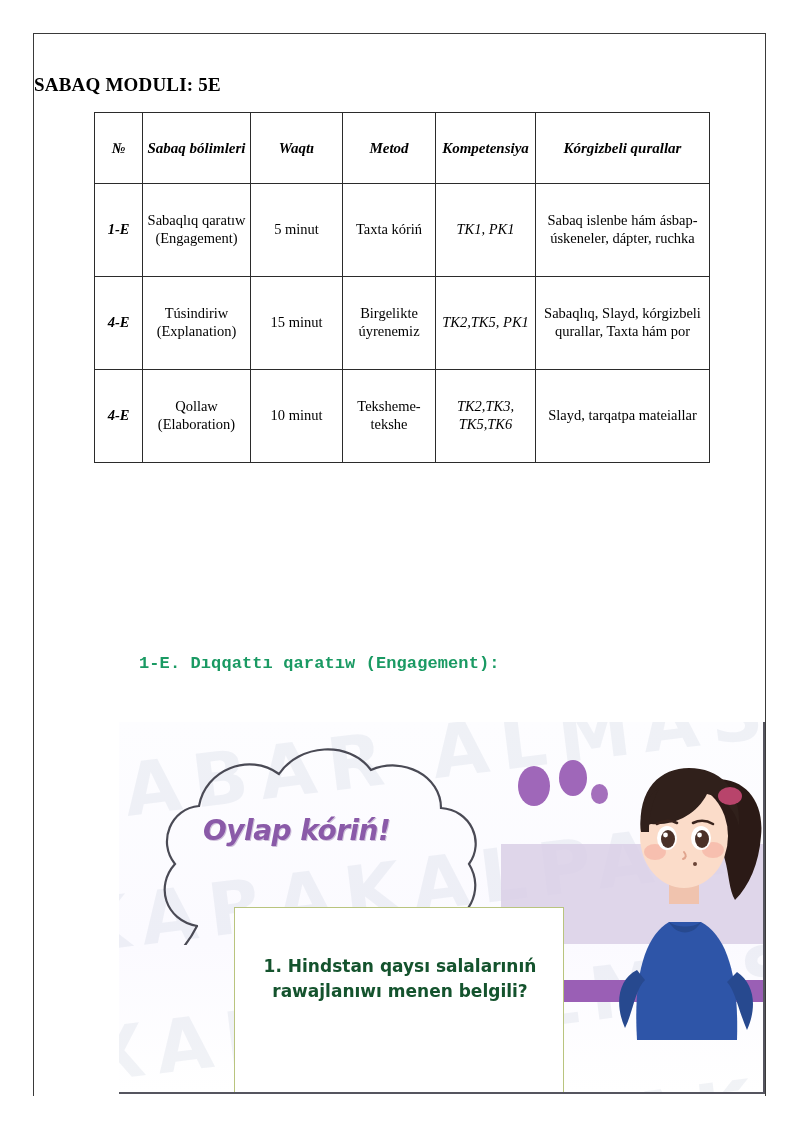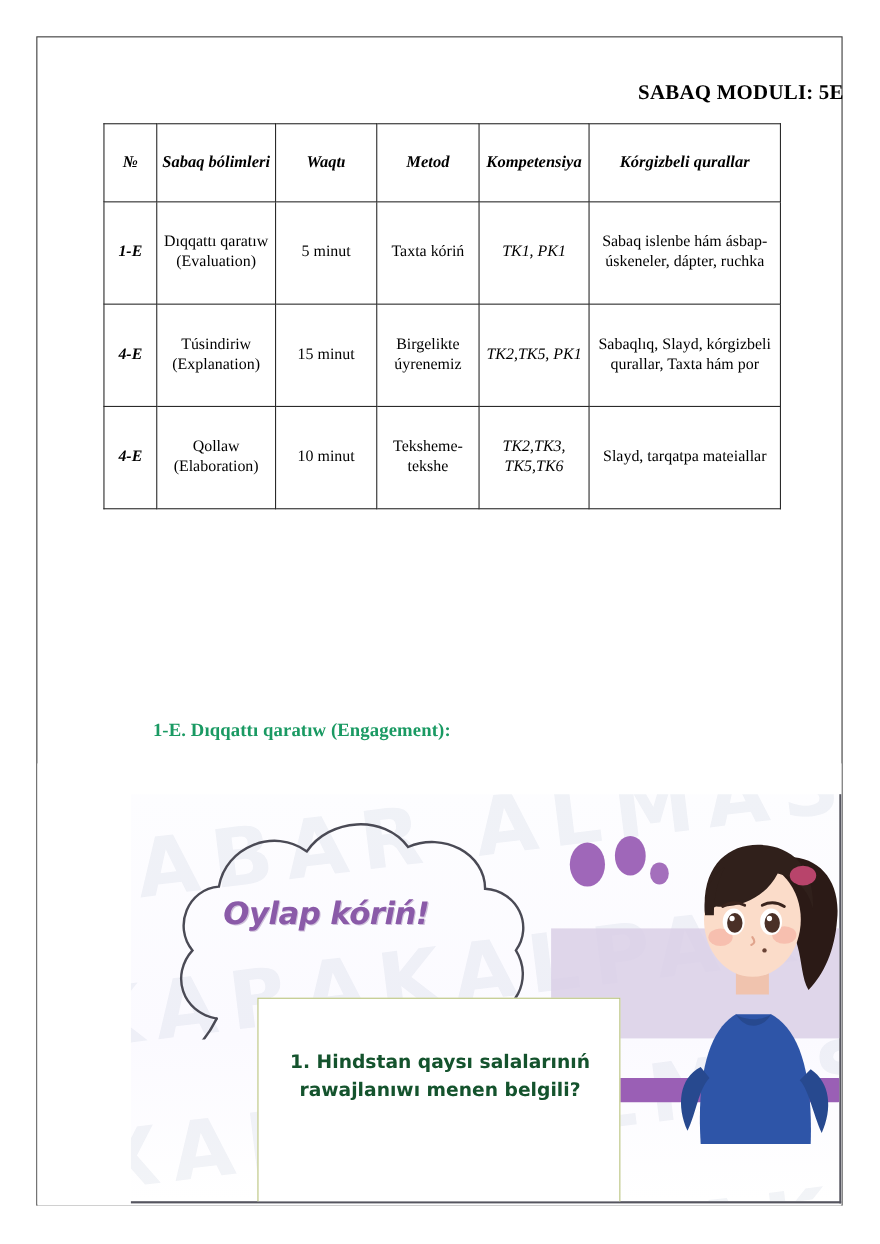--- a/index.html
+++ b/index.html
@@ -24,21 +24,21 @@
     border: 1px solid #3a3a3a;
     box-sizing: border-box;
     background: #fff;
   }
 
   .doc-title {
     position: absolute;
     left: 0;
     top: 40px;
     width: 733px;
-    text-align: right;
+    text-align: left;
     font-family: "Liberation Serif", serif;
     font-weight: bold;
     font-size: 19px;
     letter-spacing: 0.2px;
     color: #000;
   }
 
   
   table.lesson-table {
     position: absolute;
@@ -85,21 +85,21 @@
   td.cell-comp {
     font-style: italic;
     font-size: 14.5px;
   }
 
   
   .section-heading {
     position: absolute;
     left: 105px;
     top: 620px;
-    font-family: Liberation Serif, serif;
+    font-family: Liberation Mono, monospace;
     font-weight: bold;
     font-size: 17px;
     color: #1a9a63;
     letter-spacing: 0.1px;
   }
 
   
   #illustration {
     position: absolute;
     left: 0px;
@@ -244,21 +244,21 @@
         <td>Sabaq bólimleri</td>
         <td>Waqtı</td>
         <td>Metod</td>
         <td>Kompetensiya</td>
         <td>Kórgizbeli qurallar</td>
       </tr>
     </thead>
     <tbody>
       <tr>
         <td class="cell-no">1-E</td>
-        <td>Dıqqattı qaratıw (Evaluation)</td>
+        <td>Sabaqlıq qaratıw (Engagement)</td>
         <td>5 minut</td>
         <td>Taxta kóriń</td>
         <td class="cell-comp">TK1, PK1</td>
         <td>Sabaq islenbe hám ásbap-úskeneler, dápter, ruchka</td>
       </tr>
       <tr>
         <td class="cell-no">4-E</td>
         <td>Túsindiriw (Explanation)</td>
         <td>15 minut</td>
         <td>Birgelikte úyrenemiz</td>

